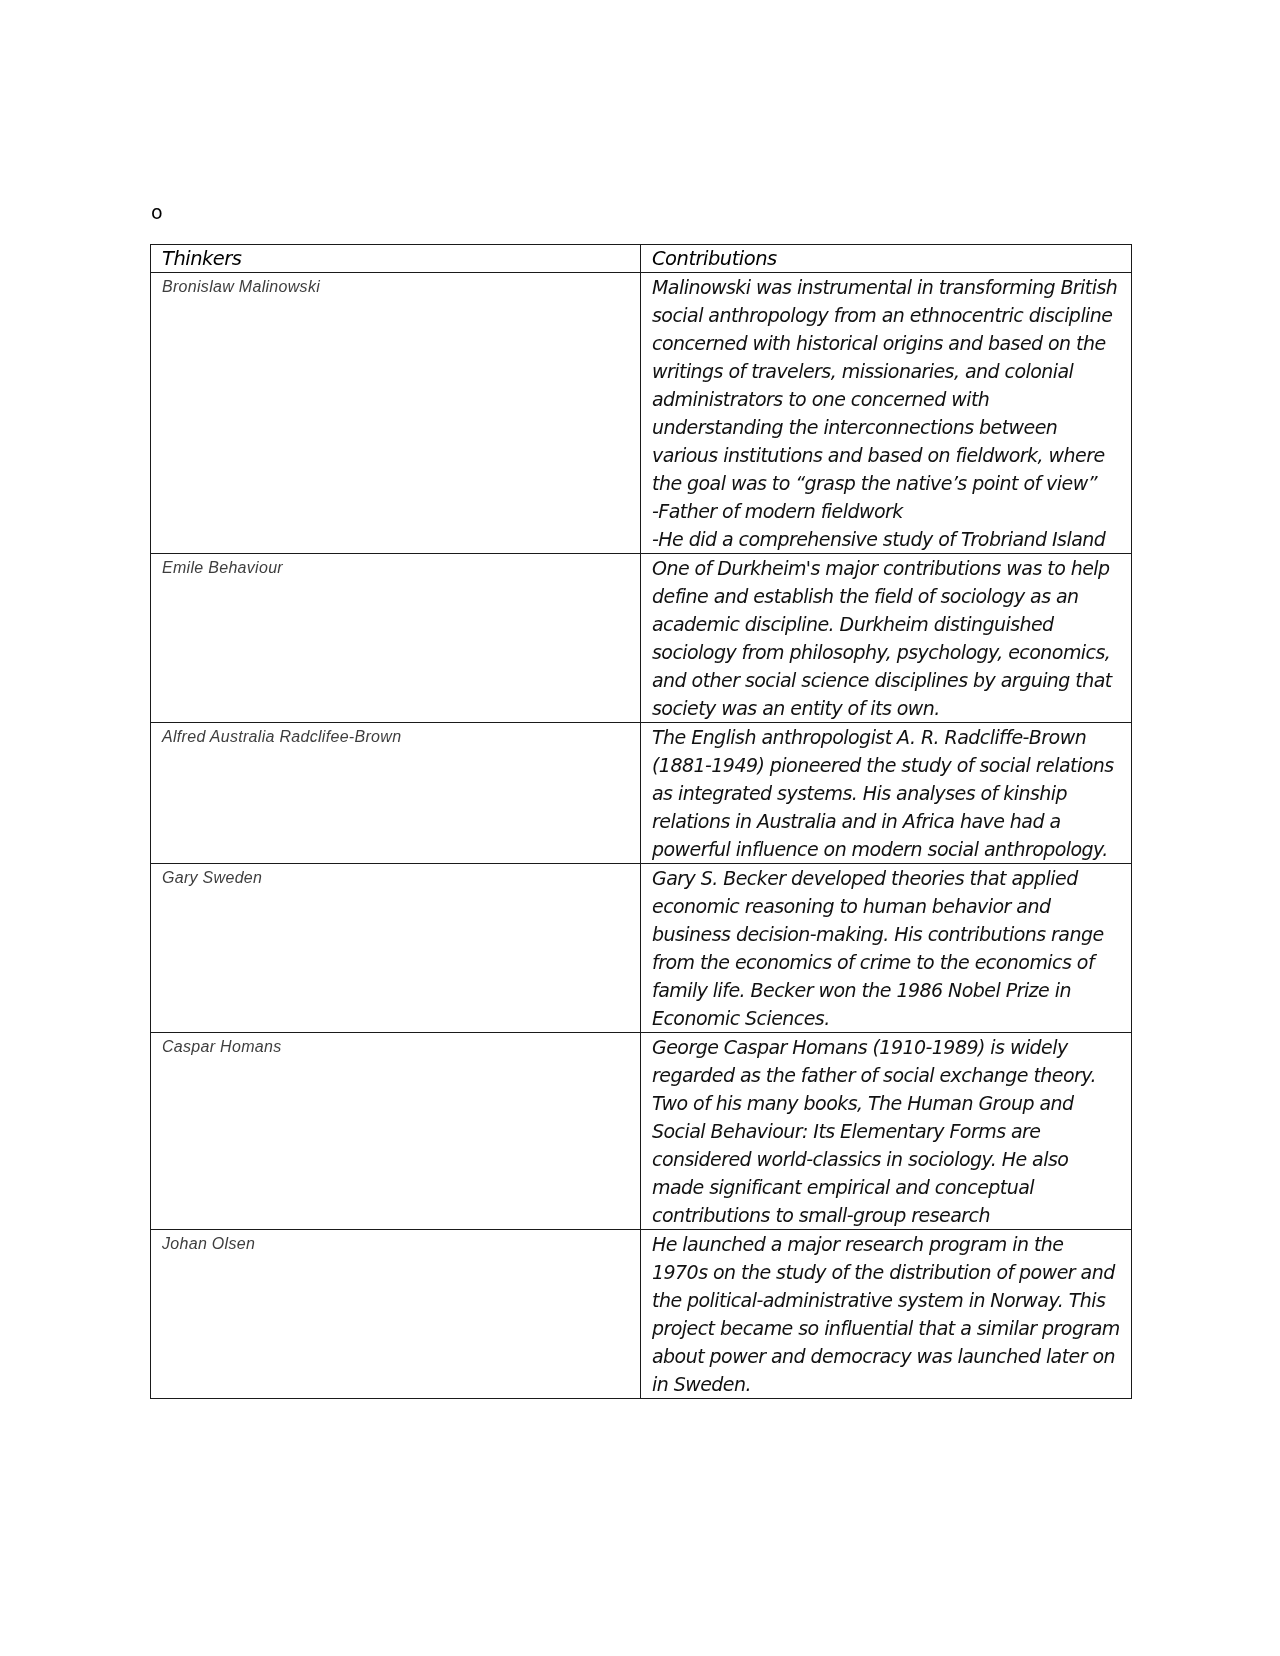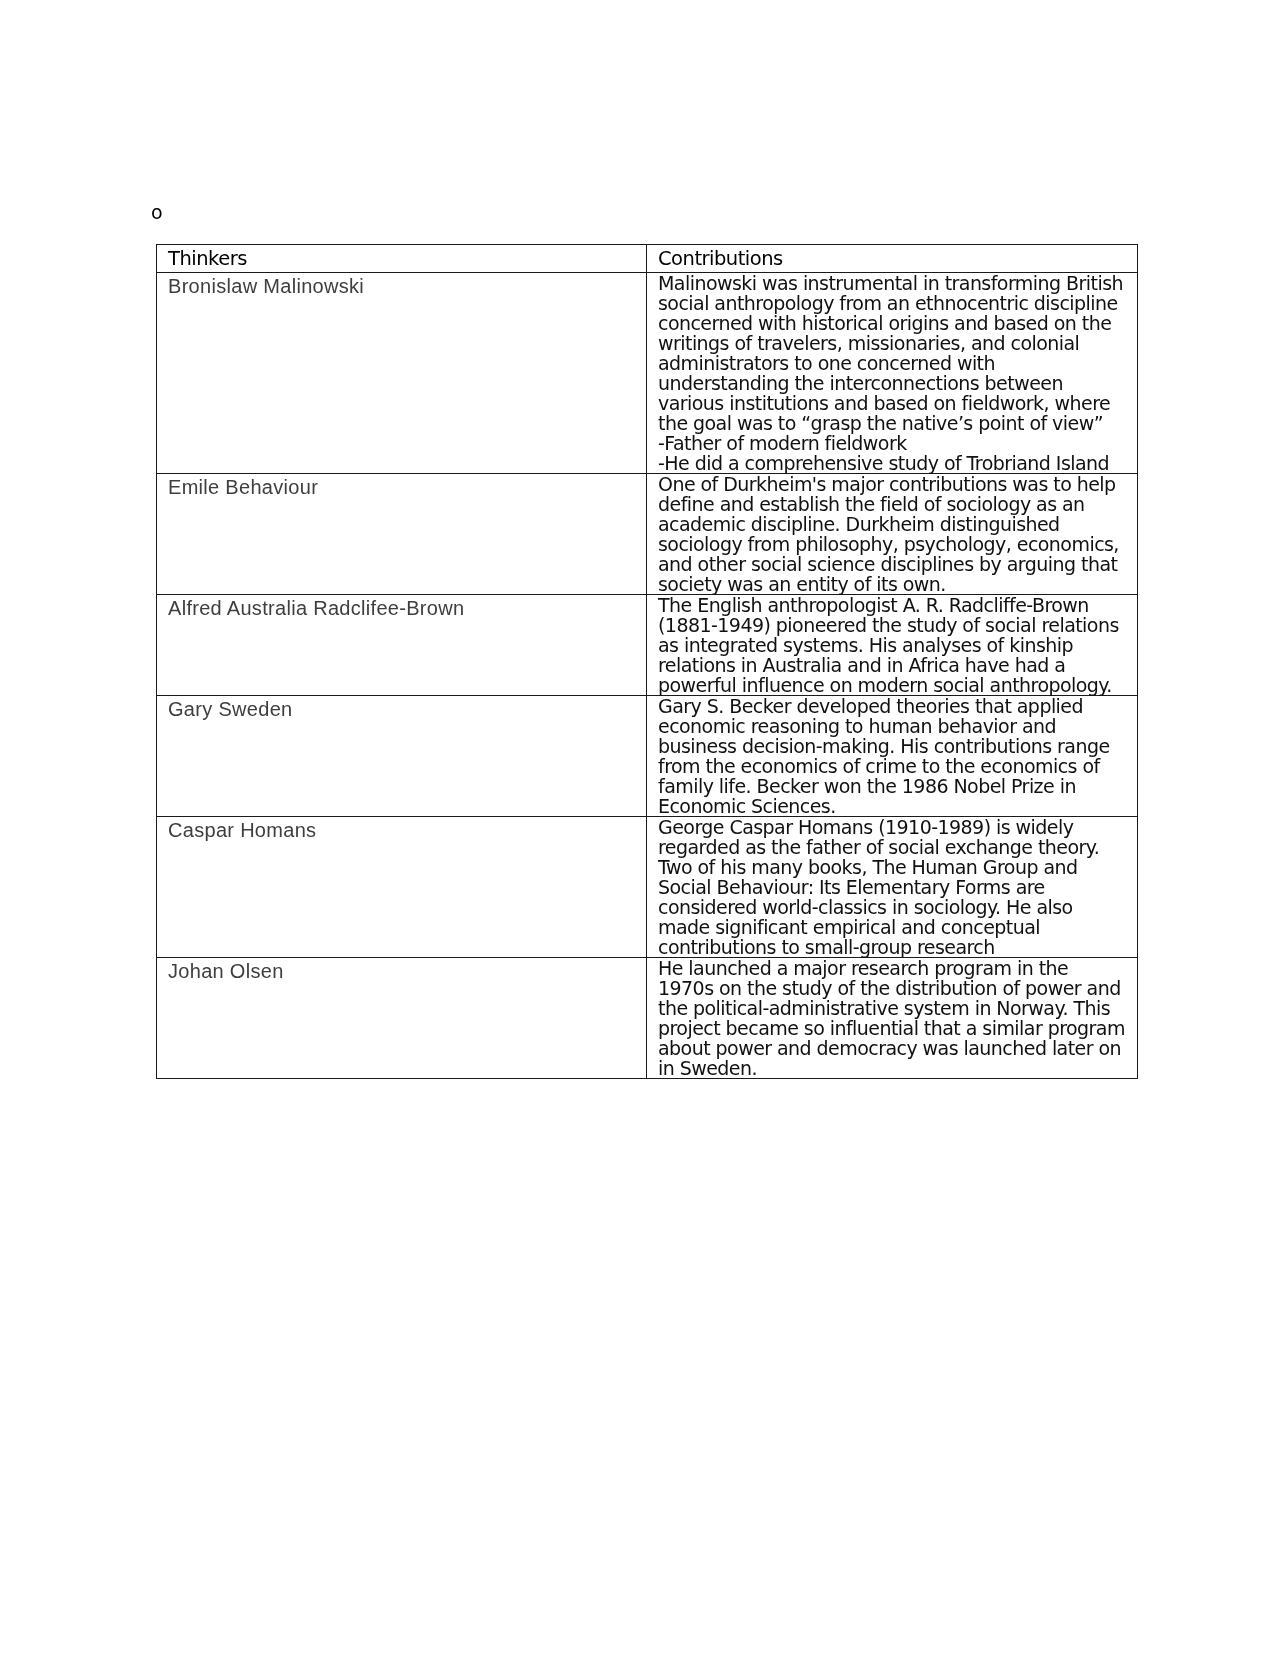--- a/index.html
+++ b/index.html
@@ -26,53 +26,54 @@
       position: absolute;
       left: 151px;
       top: 200px;
       font-family: "DejaVu Sans", sans-serif;
       font-size: 19px;
       color: #000;
       line-height: 24px;
     }
     table.thinkers-table {
       position: absolute;
-      left: 156px;
+      left: 150px;
       top: 244px;
       width: 981px;
       border-collapse: collapse;
       table-layout: fixed;
+      font-style: italic;
     }
     table.thinkers-table td, table.thinkers-table th {
       border: 1.5px solid #1a1a1a;
       vertical-align: top;
       text-align: left;
       padding: 0 10px 0 11px;
       font-weight: normal;
     }
     col.c1 { width: 490px; }
     col.c2 { width: 491px; }
     .hdr {
       font-family: "DejaVu Sans", sans-serif;
       font-size: 19.5px;
       line-height: 27px;
       color: #000;
       letter-spacing: -0.5px;
     }
     .name {
       font-family: "Liberation Sans", sans-serif;
-      font-size: 20px;
+      font-size: 16px;
       line-height: 27px;
       color: #3e3e3e;
       letter-spacing: 0.3px;
     }
     .contrib {
       font-family: "DejaVu Sans", sans-serif;
       font-size: 19px;
-      line-height: 20px;
+      line-height: 28px;
       color: #111;
       letter-spacing: -0.55px;
       white-space: pre-line;
     }
   </style>
 </head>
 <body>
 
 <div class="page">
   <div class="stray-char">o</div>

